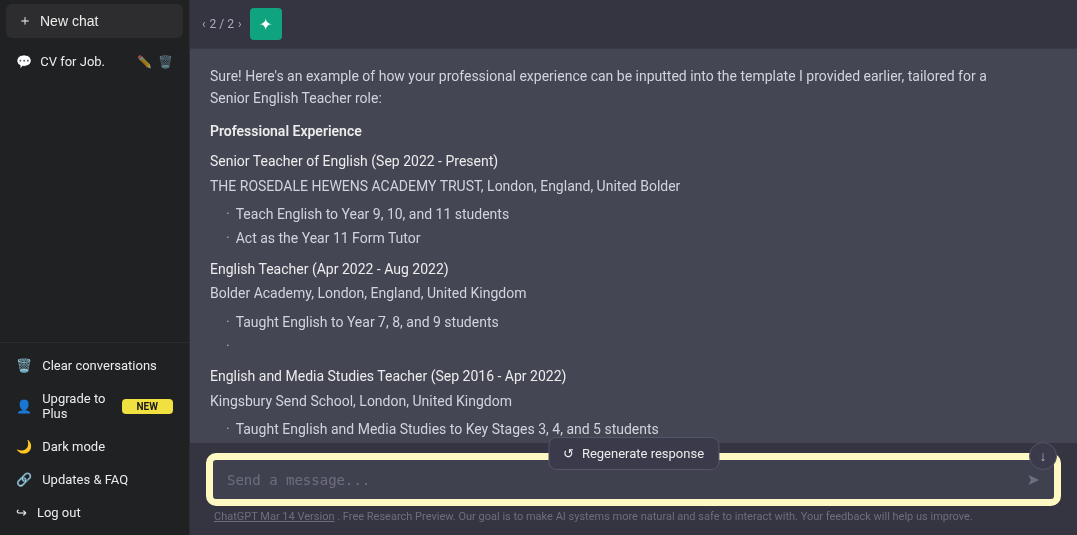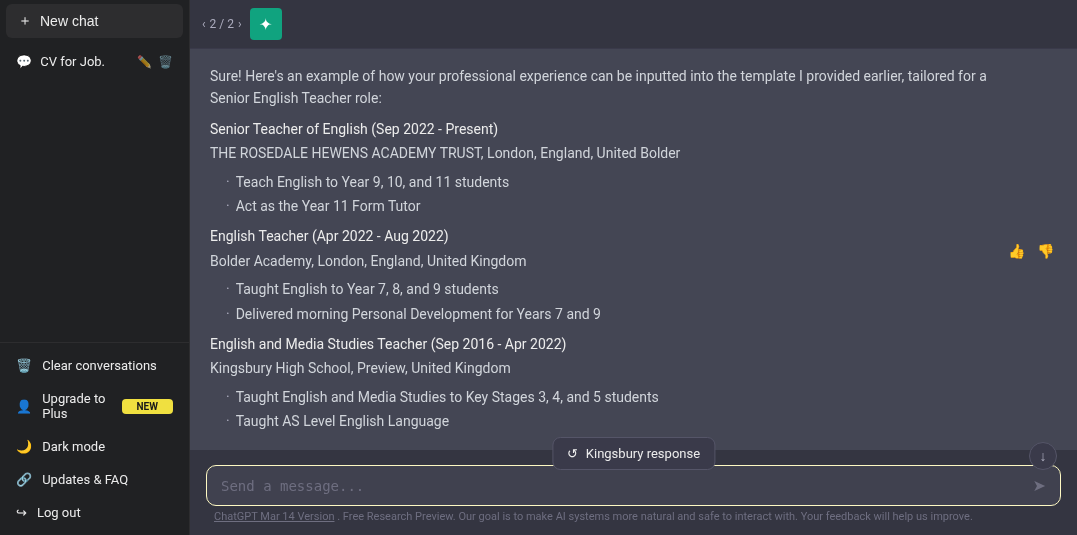--- a/index.html
+++ b/index.html
@@ -123,21 +123,21 @@
     .messages-area {
       flex: 1;
       overflow-y: auto;
       padding: 0;
     }
 
     .message-row {
       display: flex;
       padding: 16px 20px;
       gap: 2px;
-      align-items: center;
+      align-items: flex-end;
     }
     .message-row.assistant-row {
       background: #444654;
     }
 
     .message-content {
       flex: 1;
       color: #d1d5db;
       line-height: 1.6;
       font-size: 14px;
@@ -205,21 +205,21 @@
     
     .input-area {
       padding: 10px 16px 4px;
       background: #343541;
     }
 
     .input-wrapper {
       display: flex;
       align-items: center;
       background: #40414f;
-      border: 1px solid #fef9c3;
+      border: 7px solid #fef9c3;
       border-radius: 10px;
       padding: 10px 14px;
       gap: 10px;
     }
     .message-input {
       flex: 1;
       background: none;
       border: none;
       outline: none;
       color: #ececec;
@@ -304,65 +304,65 @@
       <span>›</span>
     </div>
     <div style="width:32px;height:32px;border-radius:4px;background:#10a37f;display:flex;align-items:center;justify-content:center;color:white;font-size:16px;">✦</div>
   </div>
 
   <div class="messages-area">
     <div class="message-row assistant-row">
       <div class="message-content">
         <p>Sure! Here's an example of how your professional experience can be inputted into the template I provided earlier, tailored for a Senior English Teacher role:</p>
 
+        <p class="section-title">Professional Experience</p>
 
         <p class="sub-heading">Senior Teacher of English (Sep 2022 - Present)</p>
         <p>THE ROSEDALE HEWENS ACADEMY TRUST, London, England, United Bolder</p>
         <div class="bullet">
             <span class="bullet-dot">·</span>
             <span>Teach English to Year 9, 10, and 11 students</span>
           </div>
         <div class="bullet">
             <span class="bullet-dot">·</span>
             <span>Act as the Year 11 Form Tutor</span>
           </div>
 
         <p class="sub-heading">English Teacher (Apr 2022 - Aug 2022)</p>
         <p>Bolder Academy, London, England, United Kingdom</p>
         <div class="bullet">
             <span class="bullet-dot">·</span>
             <span>Taught English to Year 7, 8, and 9 students</span>
           </div>
         <div class="bullet">
             <span class="bullet-dot">·</span>
-            <span>Delivered morning Personal Development for Years 7 and 9</span>
           </div>
 
         <p class="sub-heading">English and Media Studies Teacher (Sep 2016 - Apr 2022)</p>
-        <p>Kingsbury High School, Preview, United Kingdom</p>
+        <p>Kingsbury Send School, London, United Kingdom</p>
         <div class="bullet">
             <span class="bullet-dot">·</span>
             <span>Taught English and Media Studies to Key Stages 3, 4, and 5 students</span>
           </div>
         <div class="bullet">
             <span class="bullet-dot">·</span>
             <span>Taught AS Level English Language</span>
           </div>
 
       </div>
       <div class="message-feedback">
         <button class="feedback-btn">👍</button>
         <button class="feedback-btn">👎</button>
       </div>
     </div>
   </div>
 
   <div class="regenerate-tooltip">
     <span>↺</span>
-    <span>Kingsbury response</span>
+    <span>Regenerate response</span>
   </div>
 
   <div class="scroll-bottom-btn">
     <span>↓</span>
   </div>
 
   <div class="input-area">
     <div class="input-wrapper">
       <textarea class="message-input" rows="1" placeholder="Send a message..." style=""></textarea>
       <button class="send-btn">

